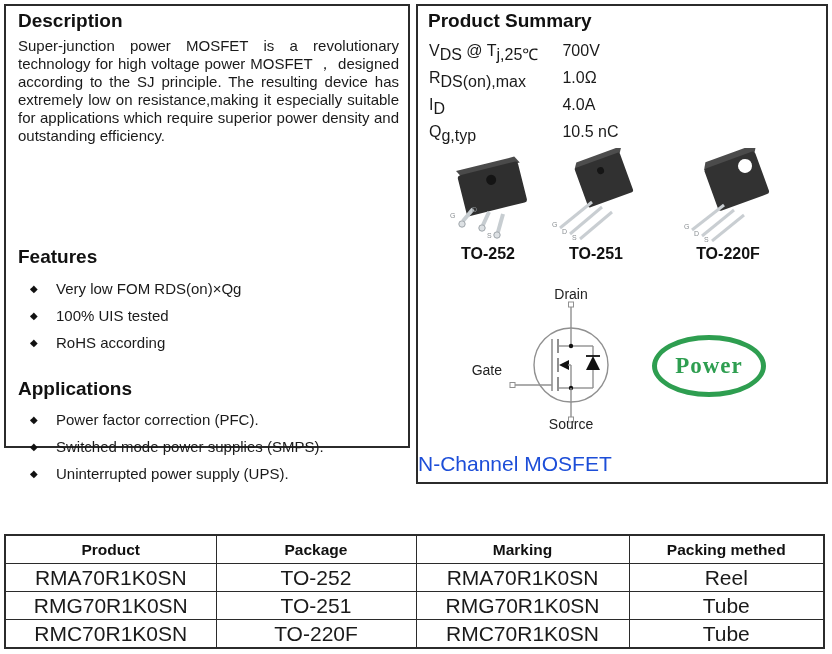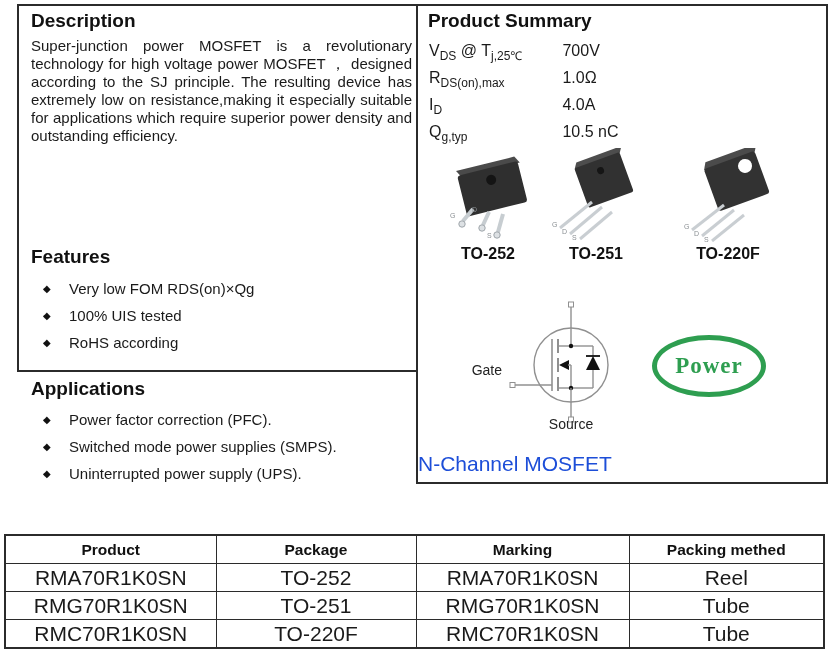--- a/index.html
+++ b/index.html
@@ -1,32 +1,32 @@
 <!DOCTYPE html>
 <html><head>
 <meta charset="utf-8">
 <style>
   html,body{margin:0;padding:0;background:#fff;}
   .page{position:relative;width:832px;height:654px;background:#ffffff;
         font-family:"Liberation Sans",sans-serif;color:#1a1a1a;overflow:hidden;}
   .box{position:absolute;box-sizing:border-box;border:2px solid #2b2b2b;background:#fff;}
-  .left-box{left:17px;top:4px;width:406px;height:368px;}
+  .left-box{left:4px;top:4px;width:406px;height:444px;}
   .right-box{left:416px;top:4px;width:412px;height:480px;padding-left:8px;}
   .sec-title{position:absolute;margin:0;font-size:19px;font-weight:bold;color:#111;}
   .desc-body{position:absolute;left:12px;top:31px;width:381px;margin:0;
              font-size:15px;line-height:18px;text-align:justify;}
   .blist{position:absolute;left:12px;}
   .bitem{display:flex;height:27px;line-height:27px;font-size:15px;}
   .bullet{display:inline-block;width:38px;padding-left:12px;box-sizing:border-box;
           font-size:10px;line-height:27px;color:#111;}
   
   .summary-rows{position:absolute;left:11px;top:31px;}
   .srow{height:27px;line-height:27px;font-size:16px;}
   .plabel{display:inline-block;width:129px;}
-  .plabel sub{font-size:12px;}
+  .plabel sub{font-size:16px;}
   .pval{display:inline-block;}
   
   .pkg-fig{position:absolute;width:112px;text-align:center;}
   .pkg-fig svg{display:block;margin:0 auto;}
   .pkg-label{display:block;margin-top:3px;font-size:16px;font-weight:bold;color:#111;}
   .pin-letter{font-family:"Liberation Sans",sans-serif;}
   
   .term-label{position:absolute;font-size:14px;color:#222;}
   .rohs{position:absolute;left:234px;top:329px;width:114px;height:62px;box-sizing:border-box;
         border:5px solid #2e9e50;border-radius:50%;display:flex;align-items:center;justify-content:center;}
@@ -155,20 +155,21 @@
         <line x1="52" y1="57" x2="20" y2="82" stroke="#c9ced2" stroke-width="3"></line>
         <line x1="62" y1="62" x2="30" y2="88" stroke="#c9ced2" stroke-width="3"></line>
         <line x1="72" y1="67" x2="40" y2="93" stroke="#c9ced2" stroke-width="3"></line>
         <text class="pin-letter" x="12" y="81" font-size="7" fill="#8a8f93">G</text>
         <text class="pin-letter" x="22" y="88" font-size="7" fill="#8a8f93">D</text>
         <text class="pin-letter" x="32" y="94" font-size="7" fill="#8a8f93">S</text>
       </svg>
       <figcaption class="pkg-label">TO-220F</figcaption>
     </figure>
 
+    <span class="term-label" style="left:76px;top:280px;width:154px;text-align:center;">Drain</span>
     <svg style="position:absolute;left:78px;top:292px;" width="150" height="135" viewBox="0 0 150 135">
       <circle cx="75" cy="67" r="37" fill="none" stroke="#909090" stroke-width="1.4"></circle>
       <rect x="72.5" y="4" width="5" height="5" fill="#fff" stroke="#909090" stroke-width="1"></rect>
       <line x1="75" y1="9" x2="75" y2="48" stroke="#909090" stroke-width="1.4"></line>
       <line x1="75" y1="48" x2="62" y2="48" stroke="#909090" stroke-width="1.4"></line>
       <line x1="62" y1="41" x2="62" y2="55" stroke="#909090" stroke-width="2"></line>
       <line x1="62" y1="60" x2="62" y2="74" stroke="#909090" stroke-width="2"></line>
       <line x1="62" y1="79" x2="62" y2="93" stroke="#909090" stroke-width="2"></line>
       <line x1="56" y1="41" x2="56" y2="93" stroke="#909090" stroke-width="1.6"></line>
       <rect x="14" y="84.5" width="5" height="5" fill="#fff" stroke="#909090" stroke-width="1"></rect>

